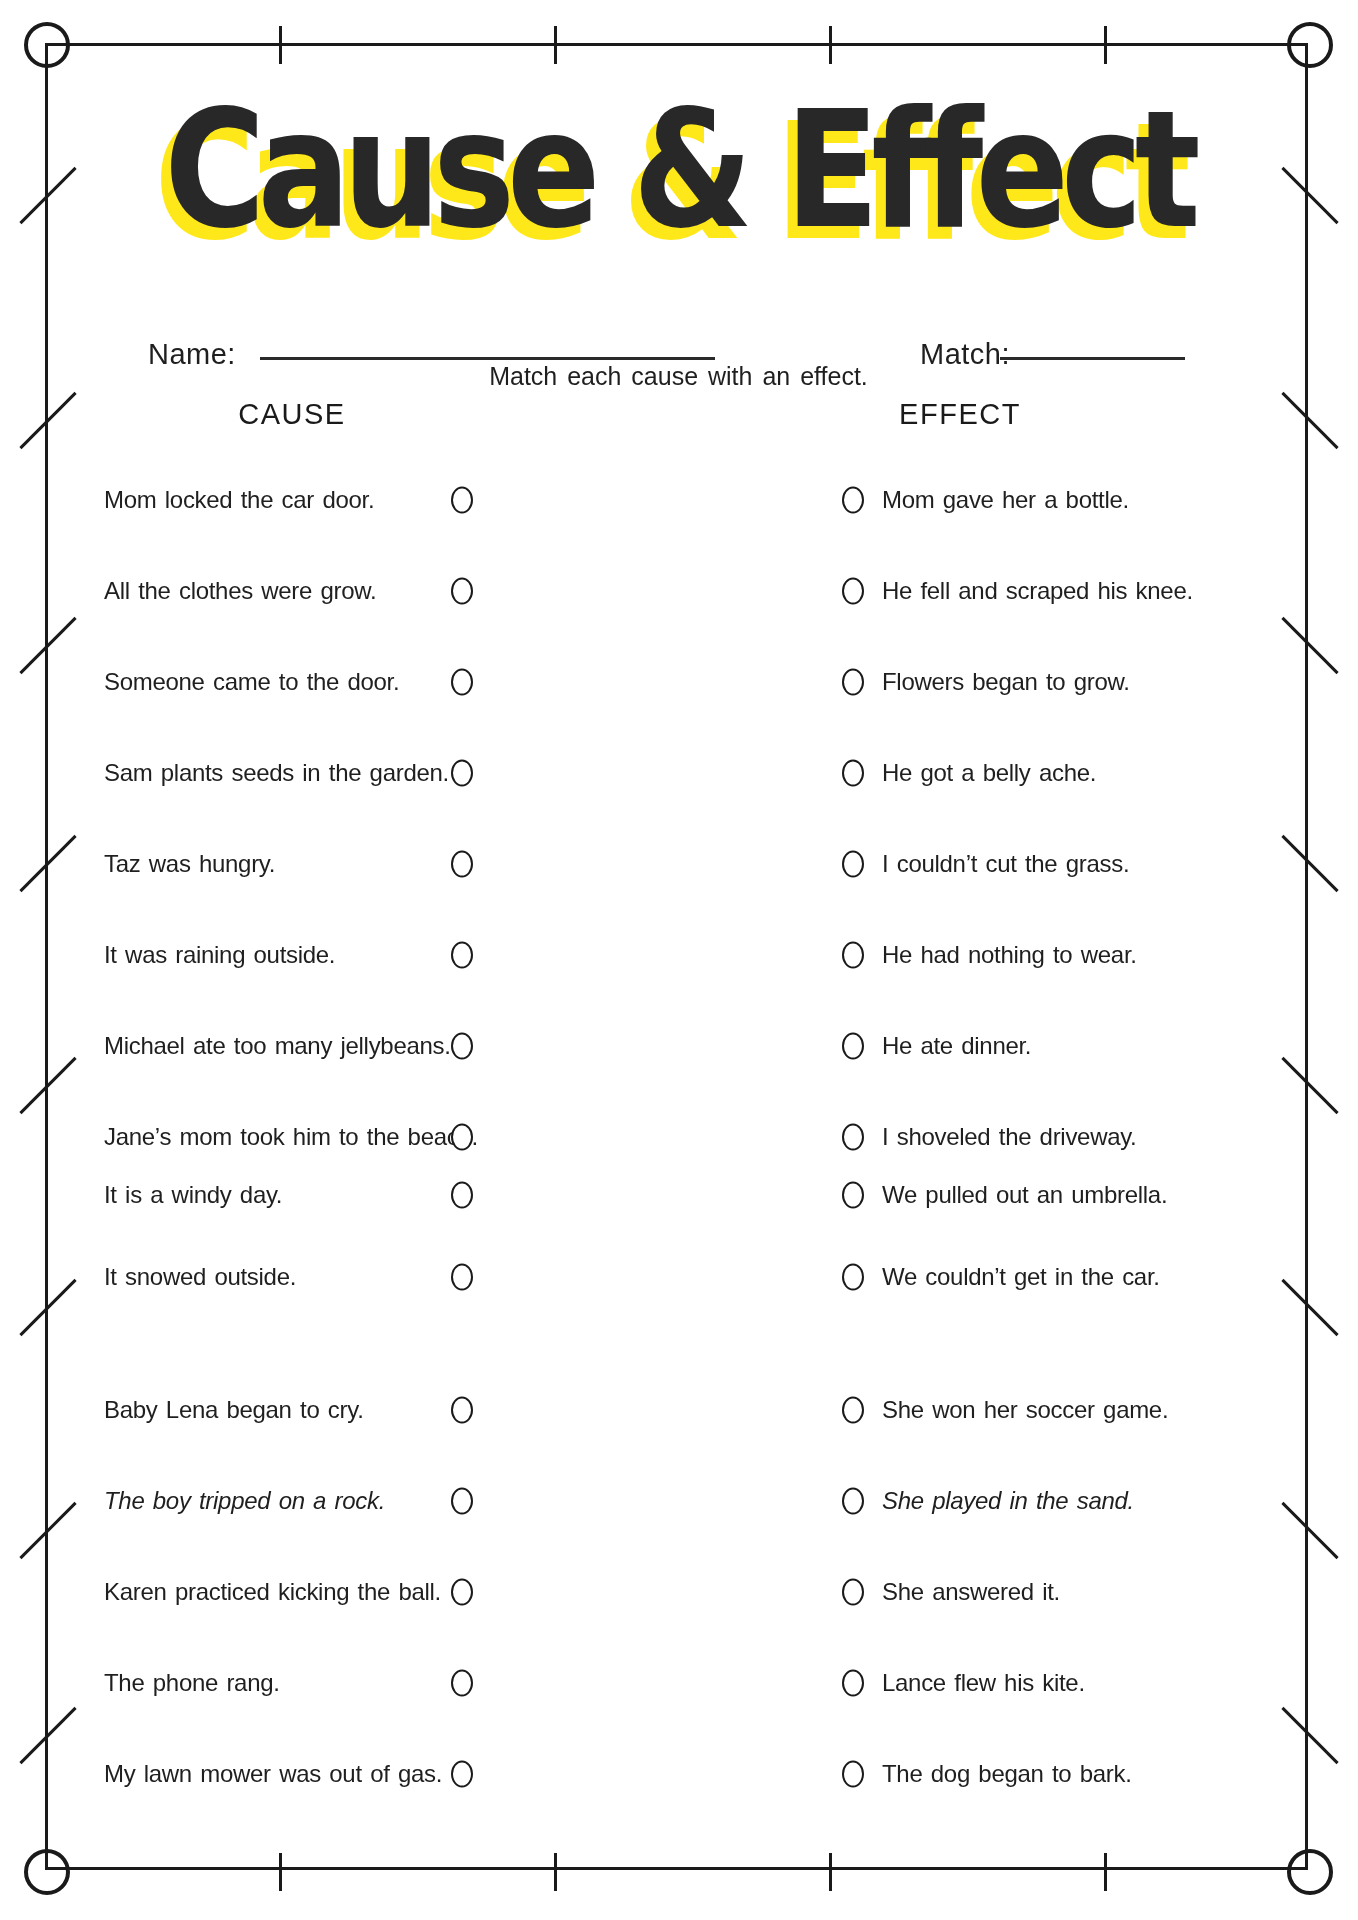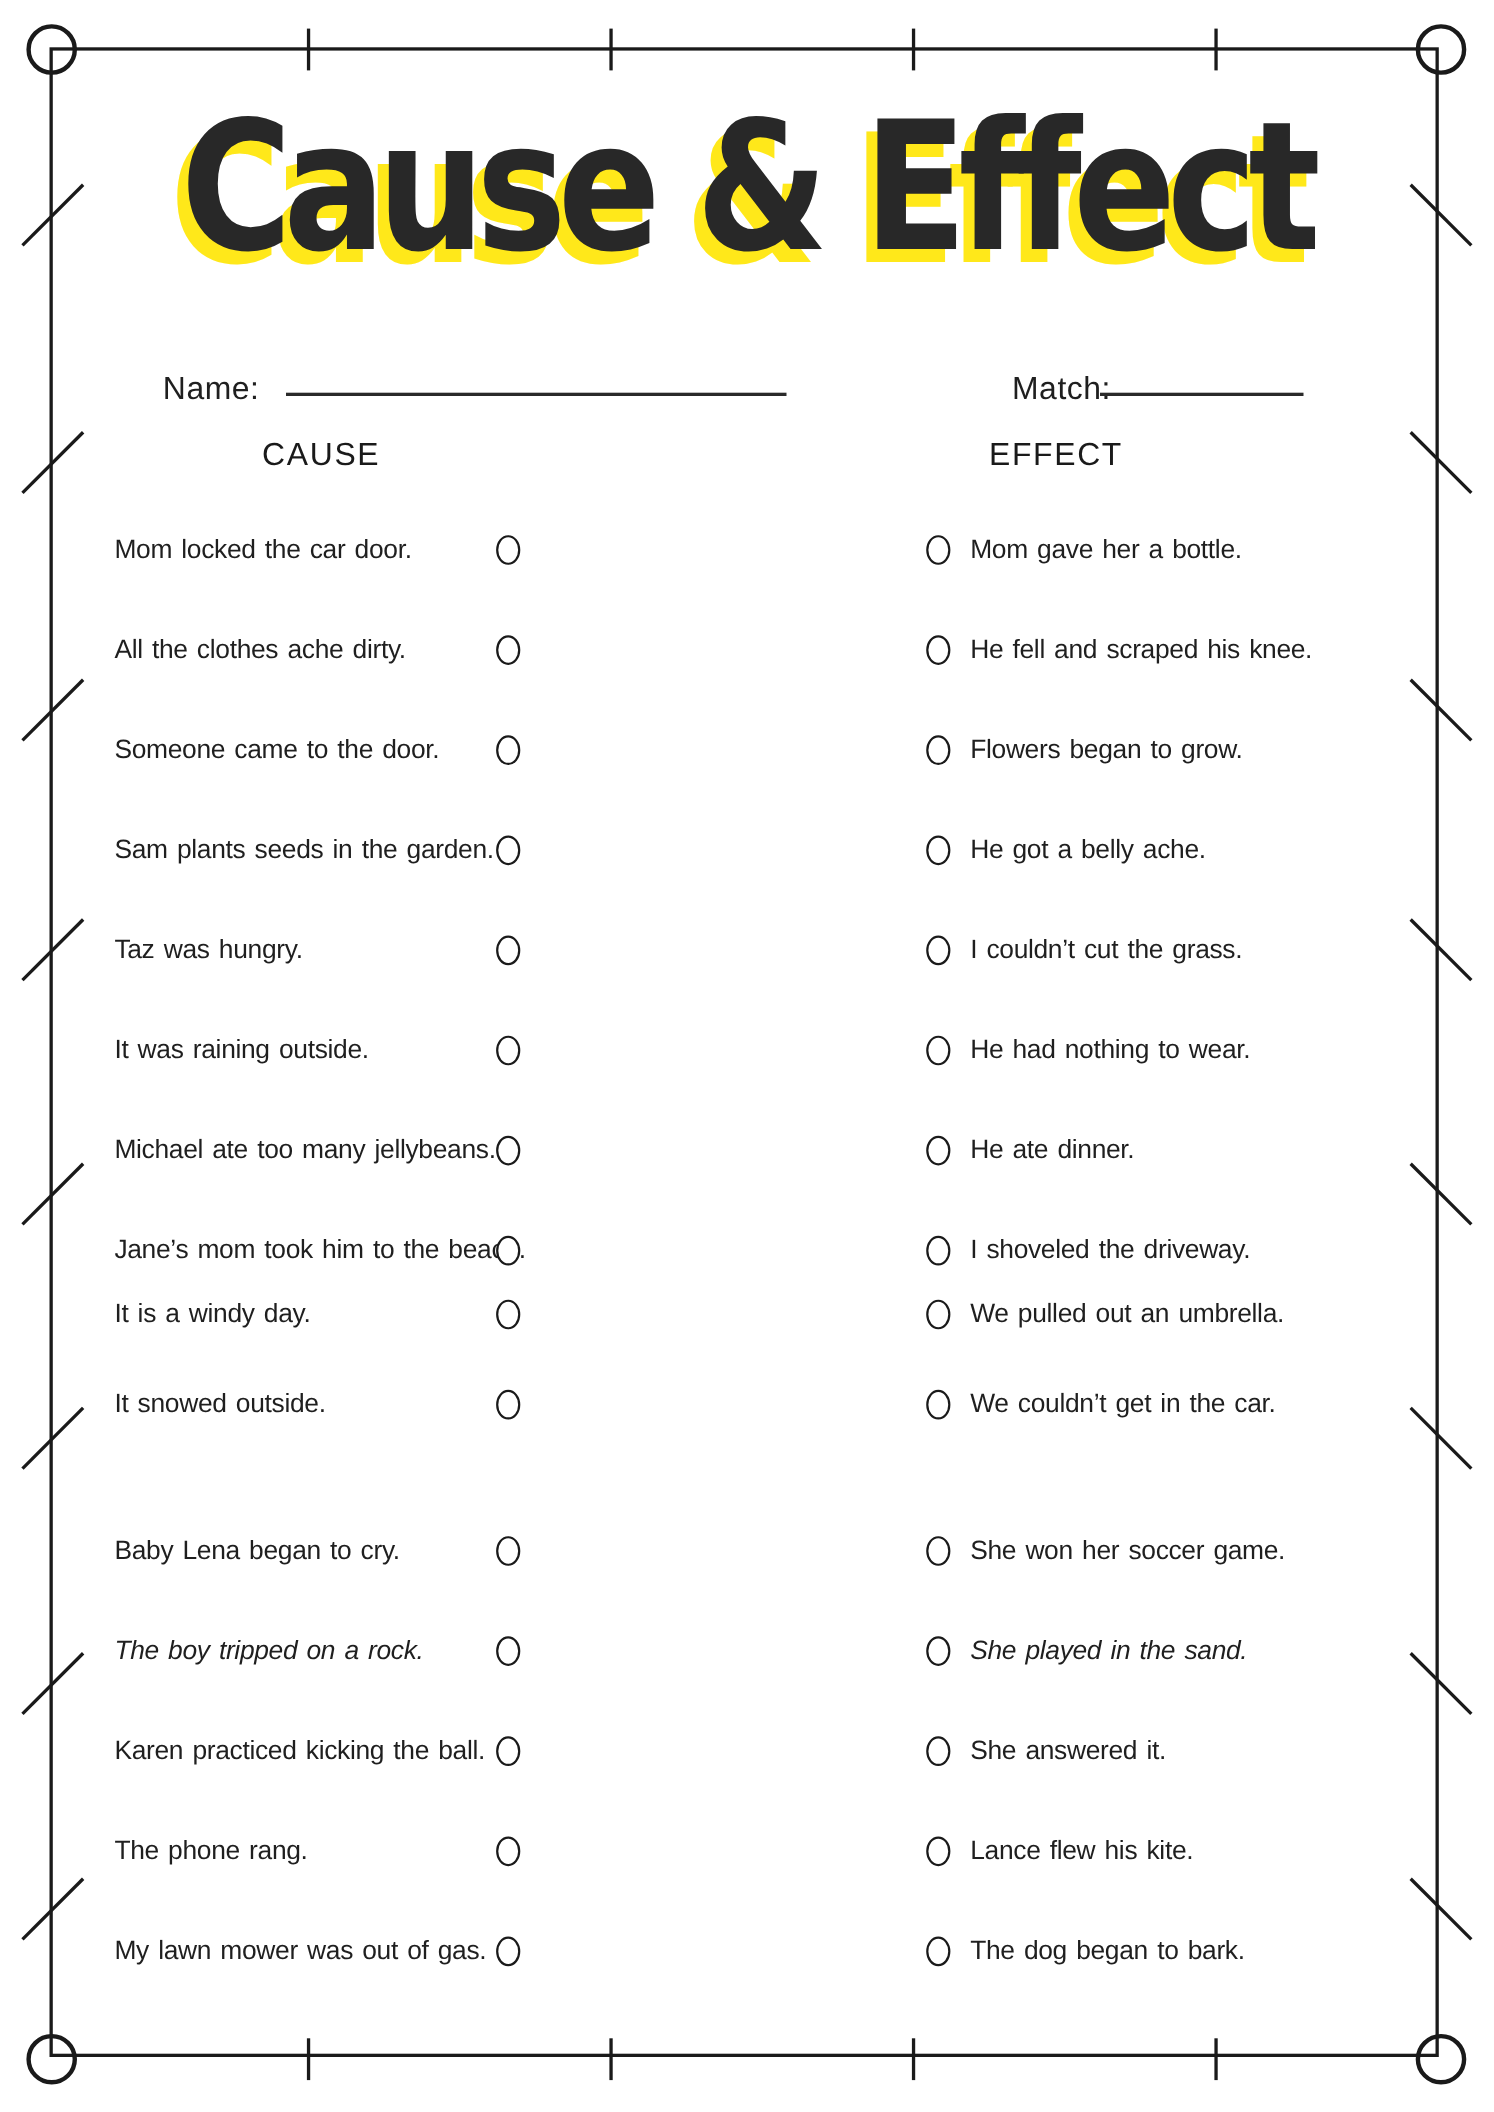--- a/index.html
+++ b/index.html
@@ -120,33 +120,34 @@
     </div>
 
   <div class="title">Cause &amp; Effect</div>
 
   <div class="field-label name-label">Name:</div>
   <div class="write-line name-line"></div>
 
   <div class="field-label date-label">Match:</div>
   <div class="write-line date-line"></div>
 
+  <div class="instruction">Match each cause with an effect.</div>
 
   <div class="col-header cause-header">CAUSE</div>
   <div class="col-header effect-header">EFFECT</div>
 
   <div id="rows">
       <div class="row" style="top: 454.5px;">
         <span class="cause-text">Mom locked the car door.</span>
         <span class="bubble cause-bubble"></span>
         <span class="bubble effect-bubble"></span>
         <span class="effect-text">Mom gave her a bottle.</span>
       </div>
       <div class="row" style="top: 545.5px;">
-        <span class="cause-text">All the clothes ache dirty.</span>
+        <span class="cause-text">All the clothes were grow.</span>
         <span class="bubble cause-bubble"></span>
         <span class="bubble effect-bubble"></span>
         <span class="effect-text">He fell and scraped his knee.</span>
       </div>
       <div class="row" style="top: 636.5px;">
         <span class="cause-text">Someone came to the door.</span>
         <span class="bubble cause-bubble"></span>
         <span class="bubble effect-bubble"></span>
         <span class="effect-text">Flowers began to grow.</span>
       </div>

